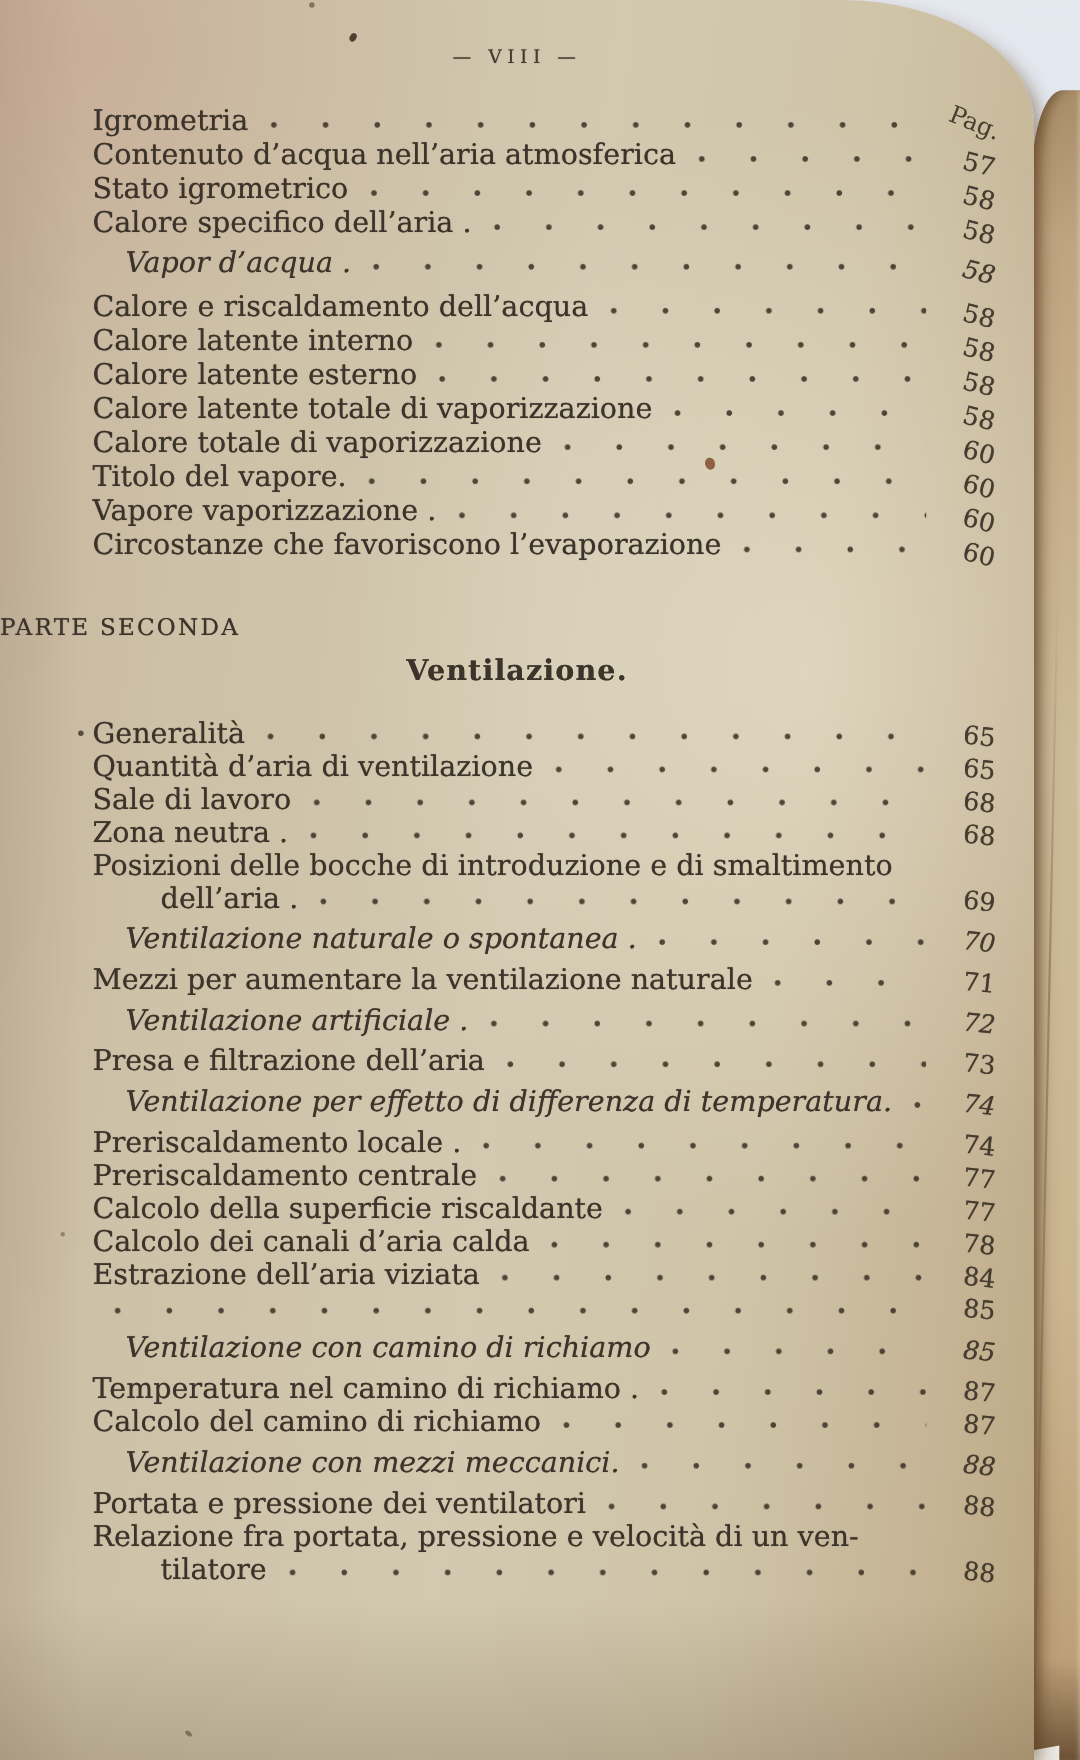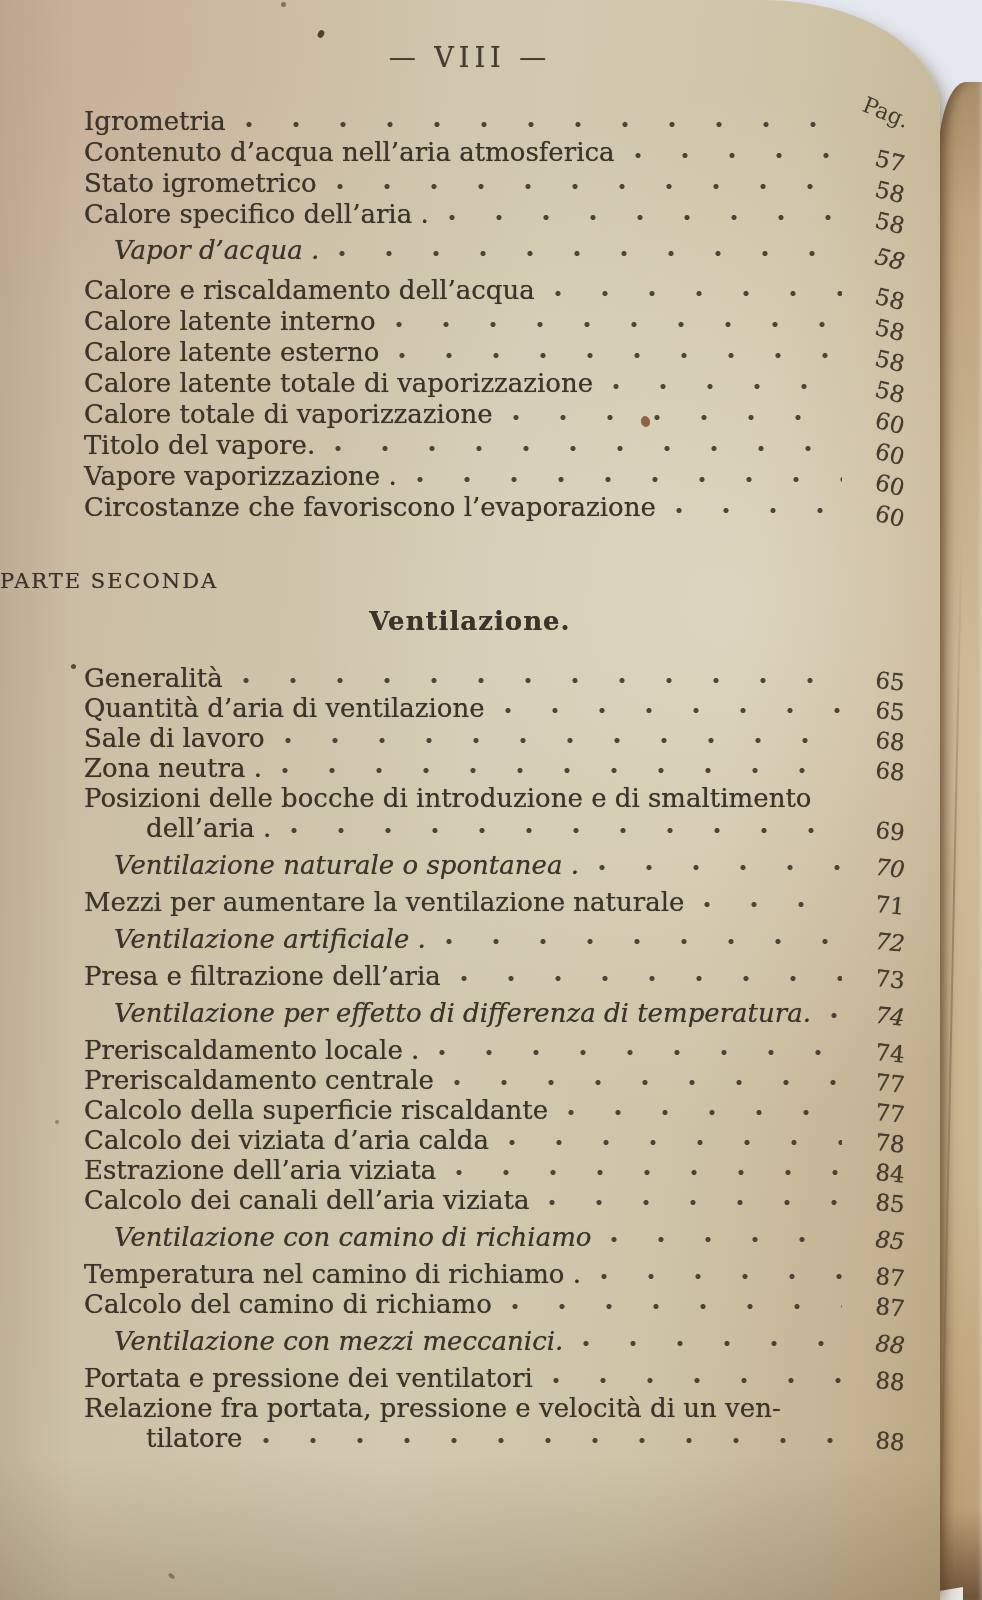--- a/index.html
+++ b/index.html
@@ -31,21 +31,21 @@
     background:
       radial-gradient(55% 26% at 10% 3%, rgba(196,150,136,.28), transparent 70%),
       radial-gradient(70% 50% at 78% 38%, rgba(255,252,240,.30), transparent 65%),
       linear-gradient(to top, rgba(86,66,42,.22), transparent 9%),
       linear-gradient(to right, rgba(86,66,42,.10), transparent 8%),
       linear-gradient(97deg,#c8b49e 0%,#cdc1a7 20%,#d2c9b0 50%,#cfc4a8 72%,#c5b394 90%,#bba780 100%);
     box-shadow:9px 7px 16px -4px rgba(96,70,42,.55);
   }
   .header {
     text-align:center; padding-top:42px;
-    font-size:27px; letter-spacing:5px; color:#463d30;
+    font-size:17px; letter-spacing:5px; color:#463d30;
     text-shadow:0 0 .7px rgba(70,61,48,.8);
   }
   .pag-label {
     position:absolute; top:100px; right:30px;
     font-size:22px; color:#463d30;
     transform:rotate(22deg);
   }
   .toc {
     margin:0 36px 0 84px; color:#3c342a; font-size:26px;
     text-shadow:0 0 .7px rgba(60,50,40,.75);
@@ -231,31 +231,30 @@
           <span class="txt">Preriscaldamento centrale</span>
           <span class="leader"></span>
           <span class="pagenum">77</span>
         </div>
         <div class="row">
           <span class="txt">Calcolo della superficie riscaldante</span>
           <span class="leader"></span>
           <span class="pagenum">77</span>
         </div>
         <div class="row">
-          <span class="txt">Calcolo dei viziata d’aria calda</span>
+          <span class="txt">Calcolo dei canali d’aria calda</span>
           <span class="leader"></span>
           <span class="pagenum">78</span>
         </div>
         <div class="row">
           <span class="txt">Estrazione dell’aria viziata</span>
           <span class="leader"></span>
           <span class="pagenum">84</span>
         </div>
         <div class="row">
-          <span class="txt">Calcolo dei canali dell’aria viziata</span>
           <span class="leader"></span>
           <span class="pagenum">85</span>
         </div>
         <div class="row it">
           <span class="txt">Ventilazione con camino di richiamo</span>
           <span class="leader"></span>
           <span class="pagenum">85</span>
         </div>
         <div class="row">
           <span class="txt">Temperatura nel camino di richiamo .</span>

